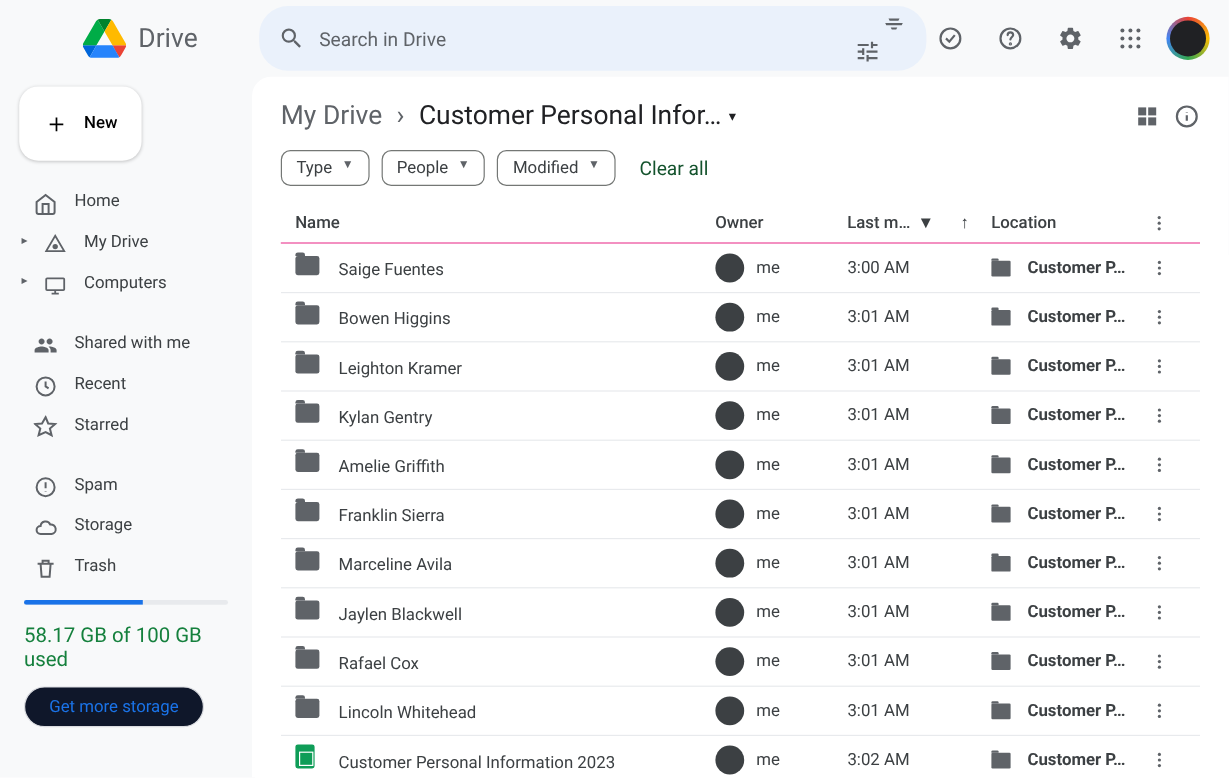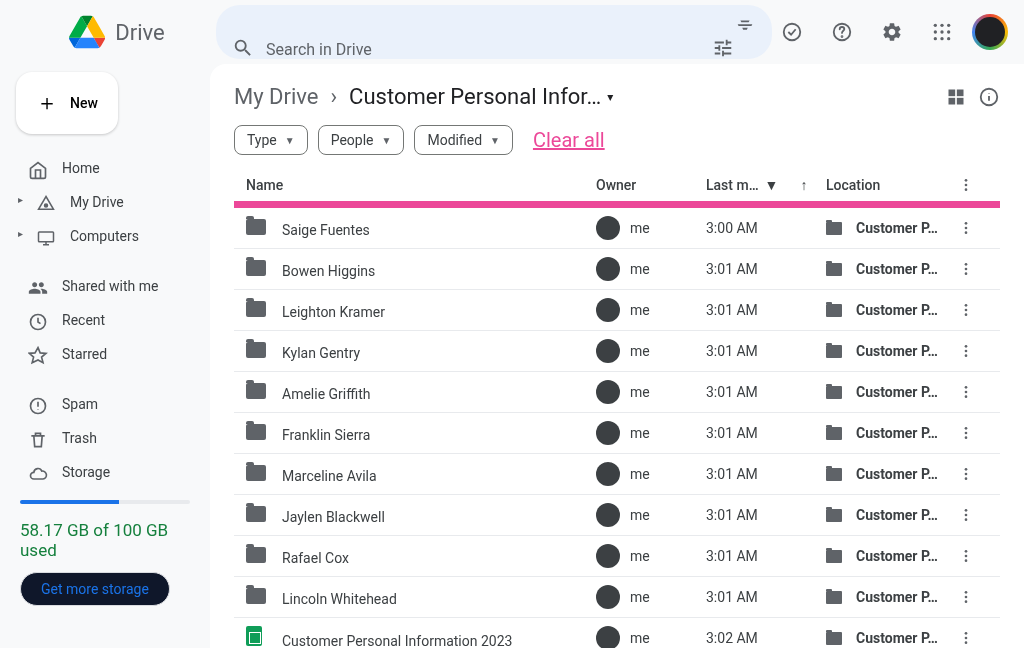--- a/index.html
+++ b/index.html
@@ -3,21 +3,21 @@
 <meta charset="utf-8">
 <style>
 * { margin: 0; padding: 0; box-sizing: border-box; font-family: 'Roboto', 'Helvetica Neue', Arial, sans-serif; }
 body { background: #f8f9fa; width: 1024px; height: 648px; overflow: hidden; position: relative; }
 
 
 .header { display: flex; align-items: center; padding: 8px 16px; height: 64px; }
 .logo-area { display: flex; align-items: center; gap: 8px; width: 200px; justify-content: center; }
 .drive-logo { width: 40px; height: 40px; display: flex; align-items: center; justify-content: center; }
 .app-name { font-size: 22px; color: #5f6368; font-weight: 400; }
-.search-box { flex: 1; background: #eaf1fb; border-radius: 24px; height: 54px; display: flex; align-items: flex-end; padding: 0 16px; max-width: 580px; }
+.search-box { flex: 1; background: #eaf1fb; border-radius: 24px; height: 54px; display: flex; align-items: center; padding: 16px 16px; max-width: 580px; }
 .search-input { border: none; background: transparent; outline: none; font-size: 16px; flex: 1; margin-left: 12px; color: #5f6368; }
 .search-input::placeholder { color: #5f6368; }
 .header-icons { display: flex; align-items: center; gap: 10px; margin-left: auto; }
 .header-icon { width: 40px; height: 40px; border-radius: 50%; display: flex; align-items: center; justify-content: center; cursor: pointer; color: #5f6368; }
 .avatar-ring { width: 36px; height: 36px; border-radius: 50%; background: conic-gradient(#ea4335, #fbbc04, #34a853, #4285f4, #ea4335); display: flex; align-items: center; justify-content: center; }
 .avatar-inner { width: 30px; height: 30px; border-radius: 50%; background: #202124; }
 
 
 .container { display: flex; height: calc(100% - 64px); }
 .sidebar { width: 210px; padding: 8px 16px 0 16px; }
@@ -37,26 +37,26 @@
 
 
 .breadcrumb-row { display: flex; align-items: center; justify-content: space-between; margin-bottom: 16px; }
 .breadcrumb { display: flex; align-items: center; gap: 12px; font-size: 22px; color: #5f6368; }
 .bc-current { color: #202124; font-size: 22px; display: flex; align-items: center; gap: 6px; }
 .bc-sep { color: #5f6368; }
 .view-icons { display: flex; gap: 12px; color: #5f6368; align-items: center; }
 
 
 .filters { display: flex; gap: 10px; align-items: center; margin-bottom: 14px; }
-.chip { border: 1px solid #747775; border-radius: 8px; padding: 6px 12px; font-size: 14px; cursor: pointer; display: flex; align-items: center; gap: 8px; color: #3c4043; background: #fff; }
+.chip { border: 1px solid #747775; border-radius: 8px; padding: 6px 12px; font-size: 14px; cursor: pointer; display: flex; align-items: flex-start; gap: 8px; color: #3c4043; background: #fff; }
 .chip-caret { font-size: 10px; color: #5f6368; }
-.clear-all { font-size: 20px; color: #ec4899; cursor: pointer; margin-left: 10px; text-decoration: underline; }
-
-
-.table-header { display: flex; align-items: center; padding: 8px 12px; font-size: 14px; font-weight: 500; color: #3c4043; border-bottom: 7px solid #ec4899; }
+.clear-all { font-size: 16px; color: #14532d; cursor: pointer; margin-left: 10px; }
+
+
+.table-header { display: flex; align-items: center; padding: 8px 12px; font-size: 14px; font-weight: 500; color: #3c4043; border-bottom: 1px solid #ec4899; }
 .col-name { flex: 0 0 350px; }
 .col-owner { flex: 0 0 110px; }
 .col-modified { flex: 0 0 120px; display: flex; align-items: flex-end; gap: 6px; }
 .col-location { flex: 1; display:flex; align-items:center; gap:6px;}
 .col-menu { flex: 0 0 30px; text-align: center; }
 
 .file-list { overflow-y: auto; flex: 1; }
 .row { display: flex; align-items: center; padding: 8px 12px; font-size: 14px; color: #3c4043; border-bottom: 1px solid #e8eaed; cursor: pointer; }
 .file-icon { width: 20px; height: 16px; margin-right: 16px; display: inline-flex; align-items: center; }
 .folder-icon { width: 20px; height: 16px; background: #5f6368; border-radius: 2px 2px 2px 2px; position: relative; }
@@ -218,32 +218,32 @@
           <svg width="20" height="20" viewBox="0 0 24 24" fill="none" stroke="#5f6368" stroke-width="2">
             <circle cx="12" cy="12" r="9"></circle>
             <path d="M12 7v6m0 3v.5"></path>
           </svg>
         </span>
       <span>Spam</span>
     </div>
     <div class="nav-item">
       <span class="nav-icon">
           <svg width="20" height="20" viewBox="0 0 24 24" fill="none" stroke="#5f6368" stroke-width="2">
+            <path d="M18 18H7a4 4 0 110-8 5 5 0 019.6-1.5A3.5 3.5 0 0118 18z"></path>
+          </svg>
+        </span>
+      <span>Storage</span>
+    </div>
+    <div class="nav-item">
+      <span class="nav-icon">
+          <svg width="20" height="20" viewBox="0 0 24 24" fill="none" stroke="#5f6368" stroke-width="2">
             <path d="M4 7h16M9 7V4h6v3m-8 0l1 13h8l1-13"></path>
           </svg>
         </span>
       <span>Trash</span>
-    </div>
-    <div class="nav-item">
-      <span class="nav-icon">
-          <svg width="20" height="20" viewBox="0 0 24 24" fill="none" stroke="#5f6368" stroke-width="2">
-            <path d="M18 18H7a4 4 0 110-8 5 5 0 019.6-1.5A3.5 3.5 0 0118 18z"></path>
-          </svg>
-        </span>
-      <span>Storage</span>
     </div>
 
     <div class="storage-bar">
         <div class="storage-fill"></div>
       </div>
     <div class="storage-text">58.17 GB of 100 GB used</div>
     <button class="storage-btn">Get more storage</button>
   </div>
 
   <div class="main">

